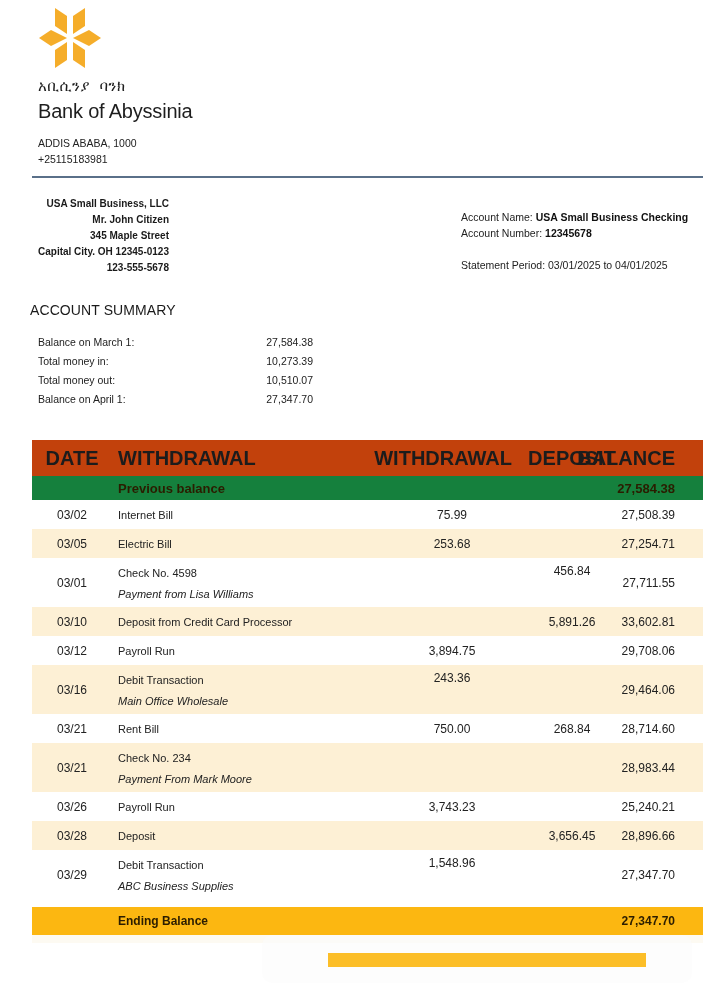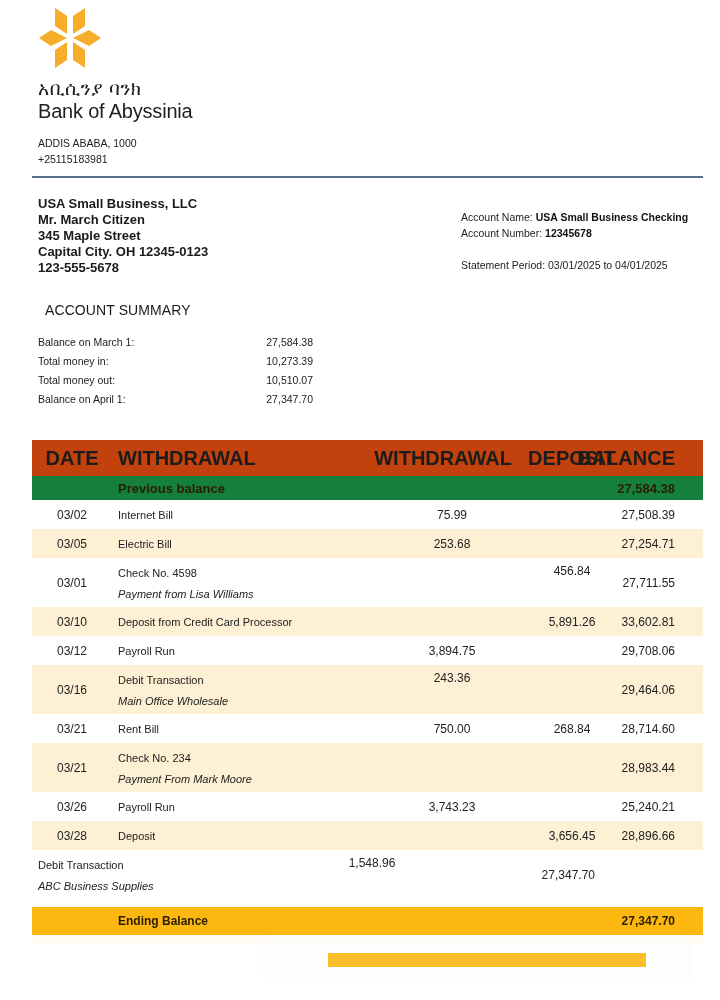--- a/index.html
+++ b/index.html
@@ -1,30 +1,30 @@
 <!DOCTYPE html>
 <html><head>
   <meta charset="utf-8">
   <style>
     * { box-sizing: border-box; margin: 0; padding: 0; }
     html, body { width: 720px; height: 1000px; background: #ffffff; overflow: hidden; }
     body { position: relative; font-family: "Liberation Sans", "DejaVu Sans", sans-serif; color: #1d1d1d; }
 
     .logo { position: absolute; left: 37px; top: 6px; width: 66px; height: 64px; }
-    .bank-amharic { position: absolute; left: 38px; top: 78px; font-size: 19px; font-family: Liberation Sans, sans-serif; color: #1e1e1e; letter-spacing: 0.5px; }
+    .bank-amharic { position: absolute; left: 38px; top: 78px; font-size: 15px; font-family: Liberation Mono, monospace; color: #1e1e1e; letter-spacing: 0.5px; }
     .bank-name { position: absolute; left: 38px; top: 100px; font-size: 20px; color: #1e1e1e; letter-spacing: -0.2px; }
     .bank-addr { position: absolute; left: 38px; top: 135px; font-size: 10.5px; line-height: 16px; color: #222; }
     .divider { position: absolute; left: 32px; top: 176px; width: 671px; height: 2px; background: #5a7089; }
 
-    .client { position: absolute; left: 38px; top: 196px; font-size: 13px; line-height: 16px; font-weight: bold; color: #1a1a1a; }
+    .client { position: absolute; left: 38px; top: 196px; font-size: 10px; line-height: 16px; font-weight: bold; color: #1a1a1a; text-align: right; }
     .account { position: absolute; left: 461px; top: 209px; font-size: 10.5px; line-height: 16px; color: #222; }
     .account b { color: #111; }
     .account .period { margin-top: 16px; }
 
-    .summary-title { position: absolute; left: 45px; top: 302px; font-size: 14px; color: #1a1a1a; letter-spacing: 0.1px; }
+    .summary-title { position: absolute; left: 30px; top: 302px; font-size: 14px; color: #1a1a1a; letter-spacing: 0.1px; }
     .summary { position: absolute; left: 38px; top: 333px; font-size: 10.5px; color: #222; }
     .summary .srow { display: flex; height: 19px; line-height: 19px; gap: 45px; }
     .summary .slabel { width: 180px; }
     .summary .sval { width: 50px; text-align: right; }
 
     .table { position: absolute; left: 32px; top: 428px; width: 671px; }
     .trow { display: flex; align-items: stretch; position: relative; }
     .trow.head { height: 36px; background: #c2410c; font-weight: bold; font-size: 20px; color: #1c1c1c; align-items: center; margin-top: 12px; }
     .trow.prev { height: 24px; background: #15803d; font-weight: bold; font-size: 13px; color: #2b1d00; align-items: center; }
     .trow.tx { font-size: 11px; color: #222; }
@@ -73,21 +73,21 @@
 <div class="bank-amharic">አቢሲንያ ባንክ</div>
 <div class="bank-name">Bank of Abyssinia</div>
 <div class="bank-addr">
   <div>ADDIS ABABA, 1000</div>
   <div>+25115183981</div>
 </div>
 <div class="divider"></div>
 
 <div class="client">
   <div>USA Small Business, LLC</div>
-  <div>Mr. March Citizen</div>
+  <div>Mr. John Citizen</div>
   <div>345 Maple Street</div>
   <div>Capital City. OH 12345-0123</div>
   <div>123-555-5678</div>
 </div>
 
 <div class="account">
   <div><span>Account Name: </span><b>USA Small Business Checking</b></div>
   <div><span>Account Number: </span><b>12345678</b></div>
   <div class="period">Statement Period: 03/01/2025 to 04/01/2025</div>
 </div>
@@ -215,20 +215,21 @@
       <div class="trow tx h1 alt">
         <div class="c-date">03/28</div>
         <div class="c-desc">
           <div class="main">Deposit</div>
         </div>
         <div class="c-with"></div>
         <div class="c-dep">3,656.45</div>
         <div class="c-bal">28,896.66</div>
       </div>
       <div class="trow tx h2">
+        <div class="c-date">03/29</div>
         <div class="c-desc">
           <div class="main">Debit Transaction</div>
           <div class="sub">ABC Business Supplies</div>
         </div>
         <div class="c-with">1,548.96</div>
         <div class="c-dep"></div>
         <div class="c-bal">27,347.70</div>
       </div>
     </div>
   <div class="trow gap"></div>

